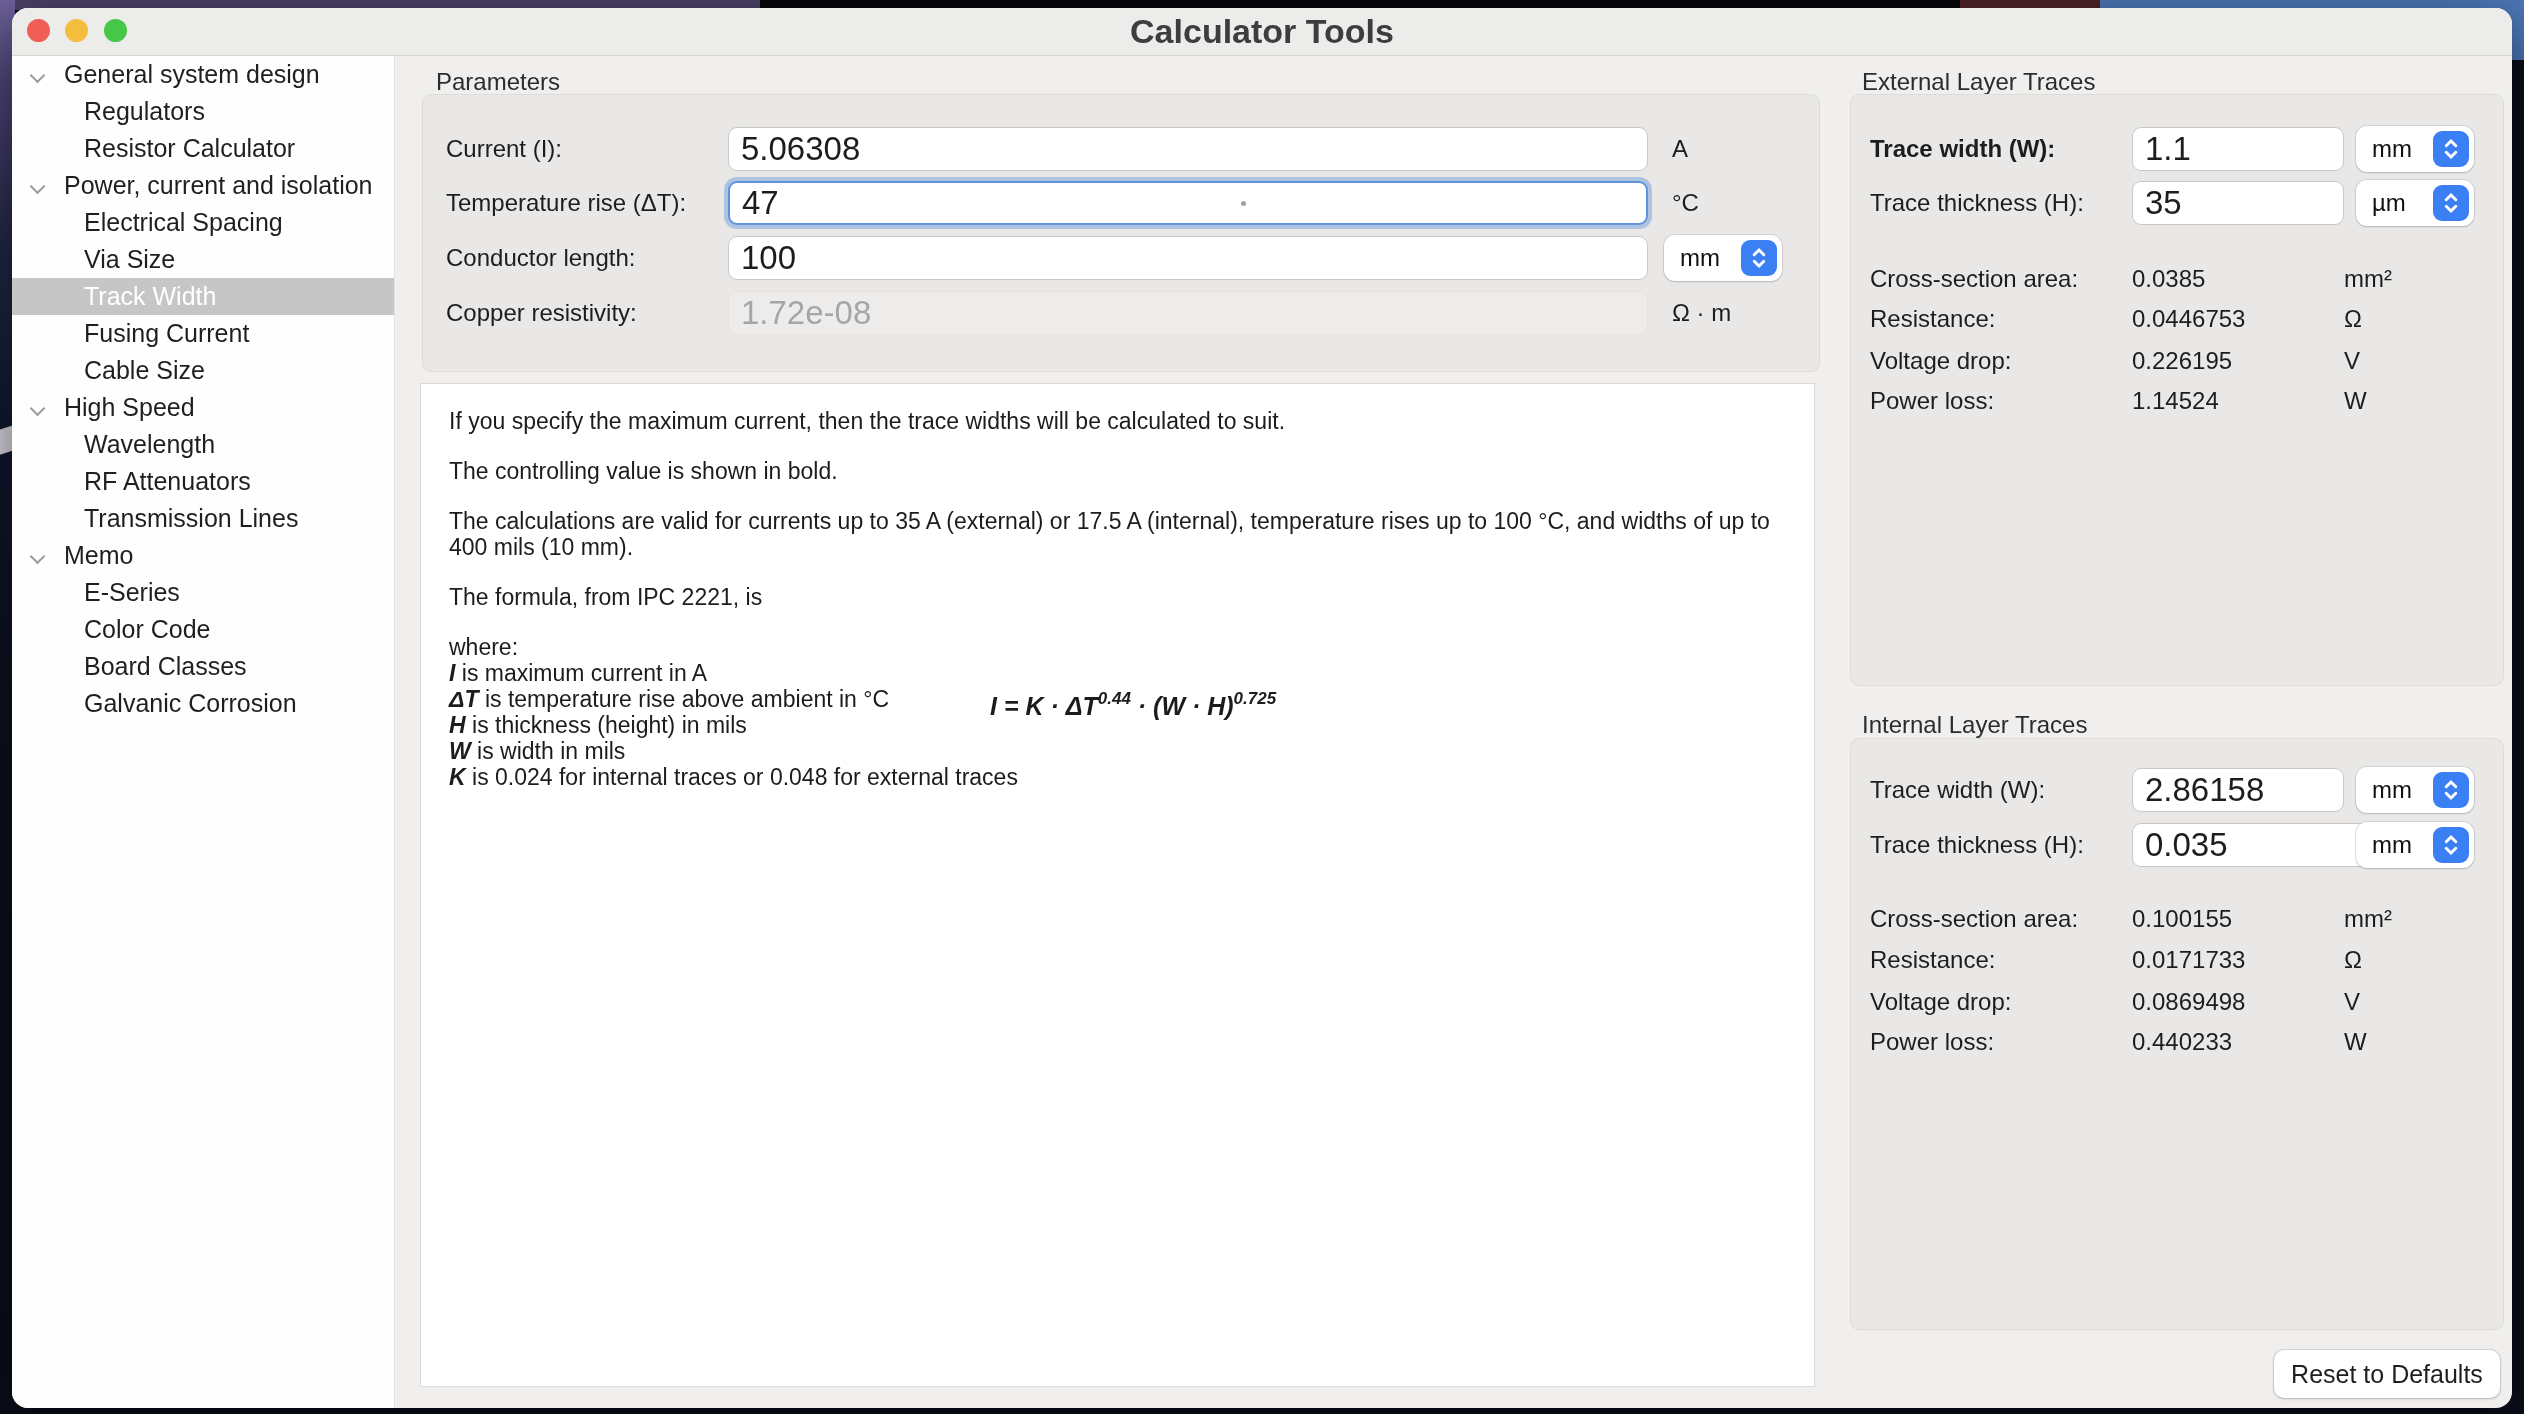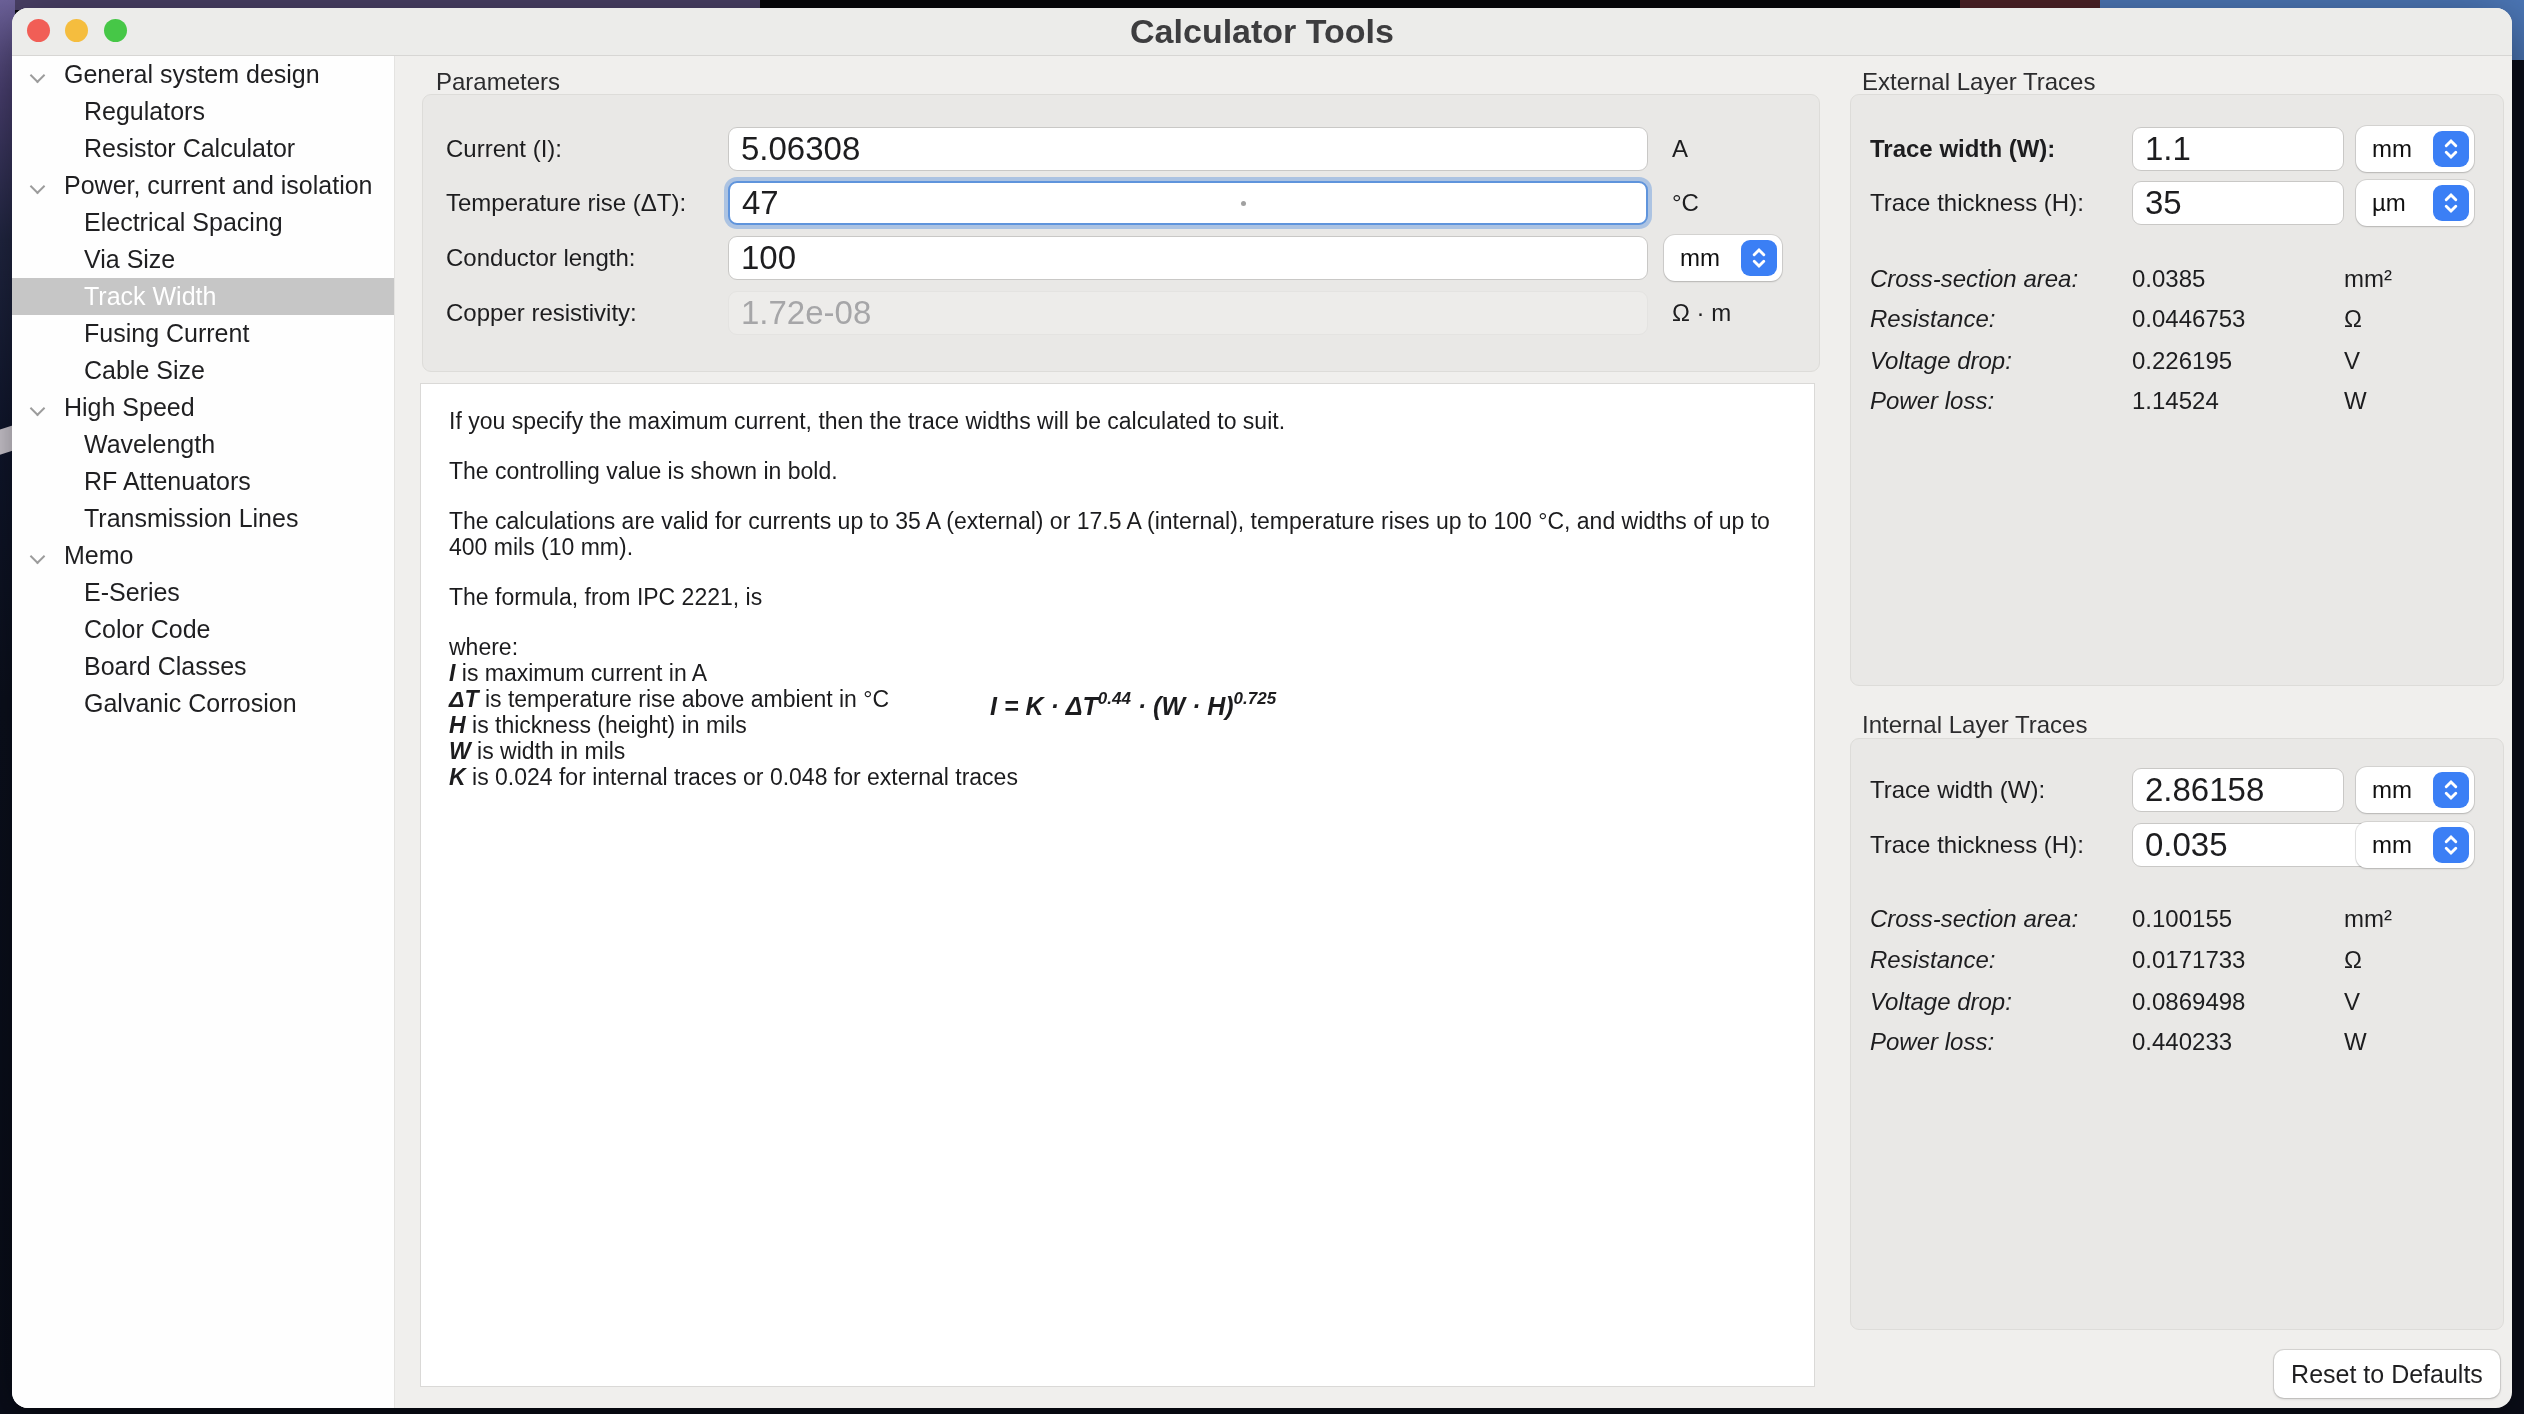--- a/index.html
+++ b/index.html
@@ -67,21 +67,21 @@
            border:1px solid #dad9d7;box-sizing:border-box;padding:24px 28px;
            font-size:23px;line-height:26px;color:#1c1c1e;}
   .descbox p{margin:0 0 24px 0;}
   .formula{position:absolute;left:545px;top:304px;font-size:25px;font-style:italic;font-weight:bold;white-space:nowrap;margin-left:24px;}
   .formula sup{font-size:17px;position:relative;top:-2px;}
   .where-line{height:26px;white-space:nowrap;}
   .where-line b{font-style:italic;}
 
   
   .rrow{position:absolute;left:1858px;width:620px;height:30px;font-size:24px;color:#1d1d1f;}
-  .rlabel{position:absolute;left:0;white-space:nowrap;font-style:italic;}
+  .rlabel{position:absolute;left:0;white-space:nowrap;}
   .rvalue{position:absolute;left:262px;white-space:nowrap;}
   .runit{position:absolute;left:474px;white-space:nowrap;}
 
   .resetbtn{position:absolute;left:2262px;top:1342px;width:226px;height:48px;background:#ffffff;
             border:none;border-radius:10px;font-family:"Liberation Sans","DejaVu Sans",sans-serif;
             font-size:25px;color:#1f1f21;box-shadow:0 0 0 1px rgba(0,0,0,.10),0 1px 3px rgba(0,0,0,.16);}
   .mousedot{position:absolute;left:1229px;top:193px;width:5px;height:5px;border-radius:50%;background:#8a8a8a;opacity:.8;}
 </style>
 </head>
 <body>

